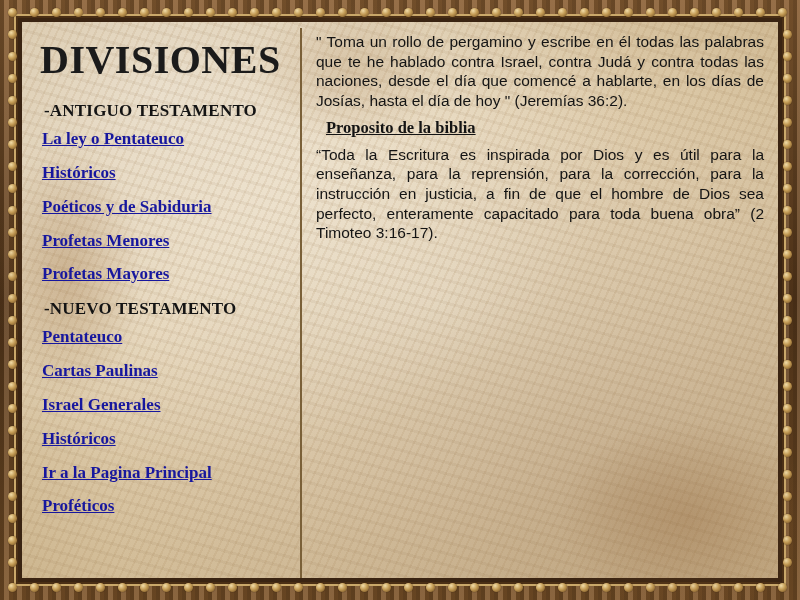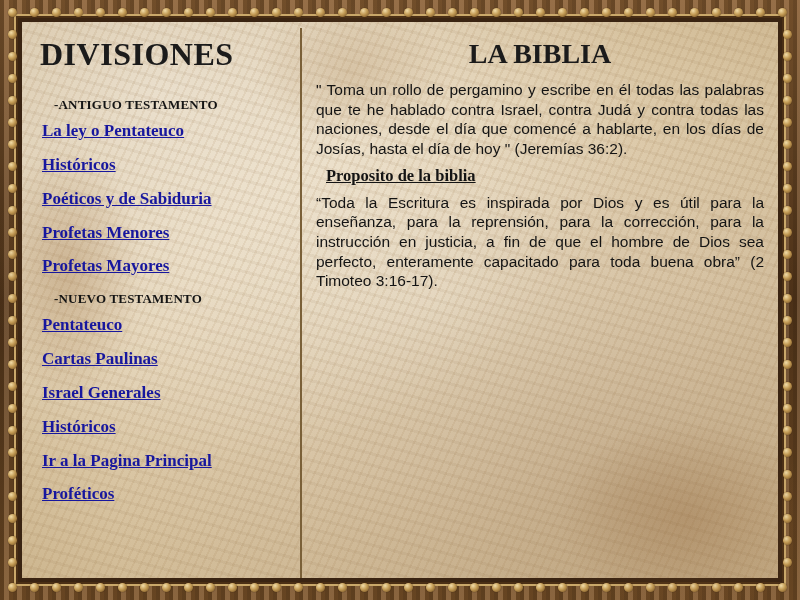--- a/index.html
+++ b/index.html
@@ -91,41 +91,41 @@
   }
   .col-right {
     position: relative;
     flex: 1;
     padding: 10px 14px 0 14px;
     box-sizing: border-box;
     z-index: 2;
   }
 
   h1.left-title {
-    margin: 4px 0 24px 0;
-    font-size: 32px;
+    margin: 4px 0 18px 0;
+    font-size: 40px;
     font-weight: bold;
     color: #1b1b1b;
     letter-spacing: 0.5px;
     font-family: "Liberation Serif", serif;
   }
   h1.right-title {
     margin: 6px 0 10px 0;
     font-size: 28px;
     font-weight: bold;
     color: #1b1b1b;
     text-align: center;
     font-family: "Liberation Serif", serif;
   }
 
   .section-head {
-    font-size: 13px;
+    font-size: 17px;
     font-weight: bold;
     color: #141414;
-    margin: 2px 0 9px 14px;
+    margin: 2px 0 9px 4px;
     font-family: "Liberation Serif", serif;
     letter-spacing: 0.2px;
   }
   .nav-link {
     display: block;
     font-size: 17px;
     font-weight: bold;
     color: #17179e;
     text-decoration: underline;
     margin: 0 0 16px 2px;
@@ -306,19 +306,18 @@
       <a class="nav-link">Israel Generales</a>
       <a class="nav-link">Históricos</a>
       <a class="nav-link last">Ir a la Pagina Principal</a>
 
       <a class="nav-link">Proféticos</a>
     </div>
 
     <div class="divider"></div>
 
     <div class="col-right">
-      <h1 class="right-title">LA BIBLIA</h1>
       <p class="body-text">" Toma   un rollo de pergamino y escribe en él  todas  las  palabras  que te he hablado contra  Israel, contra Judá y contra todas las naciones, desde el  día  que  comencé  a hablarte,  en  los días de Josías, hasta el día de hoy " (Jeremías 36:2).</p>
       <div class="sub-head">Proposito de la biblia</div>
       <p class="body-text">“Toda la Escritura es inspirada por Dios y es útil para la enseñanza, para la reprensión, para la corrección, para la instrucción en justicia, a fin de que el hombre de Dios sea perfecto, enteramente capacitado para toda buena obra” (2 Timoteo 3:16-17).</p>
     </div>
   </div>
 </div>
 
 </body></html>

